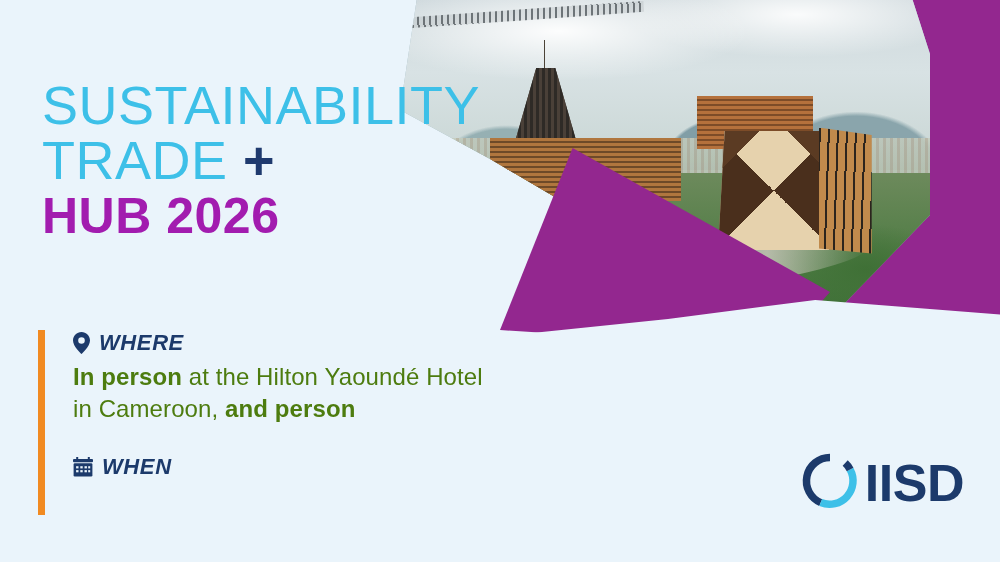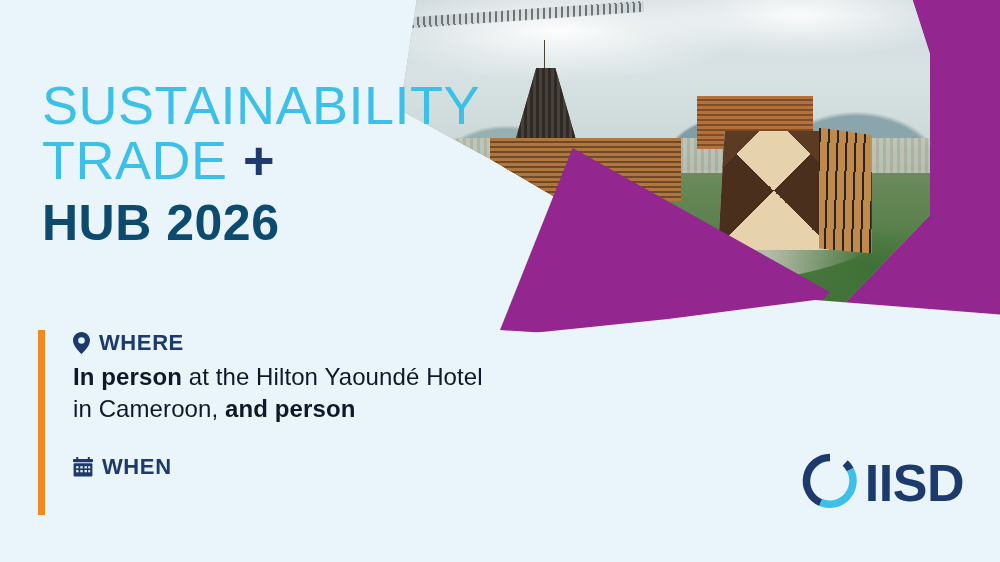--- a/index.html
+++ b/index.html
@@ -175,47 +175,48 @@
     display: block;
   }
   .hl-plus {
     color: #1f3a6e;
     font-weight: 700;
   }
   .hl-hub {
     display: block;
     font-size: 50px;
     font-weight: 700;
-    color: #0c4a6e;
+    color: #a21caf;
     letter-spacing: .5px;
-    margin-top: 10px;
+    margin-top: 3px;
   }
 
   
   .details {
     position: absolute;
     left: 38px;
     top: 330px;
     padding-left: 28px;
     border-left: 7px solid #f18a21;
     height: 185px;
     box-sizing: border-box;
   }
   .detail-head {
     display: flex;
     align-items: center;
     gap: 9px;
     color: #1c3a6b;
     font-size: 22px;
     font-weight: 700;
     letter-spacing: .6px;
+    font-style: italic;
   }
   .detail-head .icon { display: inline-flex; }
   .detail-body {
-    color: #0f172a;
+    color: #4d7c0f;
     font-size: 24px;
     font-weight: 400;
     line-height: 1.33;
     margin-top: 5px;
     letter-spacing: .1px;
   }
   .detail-body b { font-weight: 700; }
   .block-when { margin-top: 29px; }
 
   

